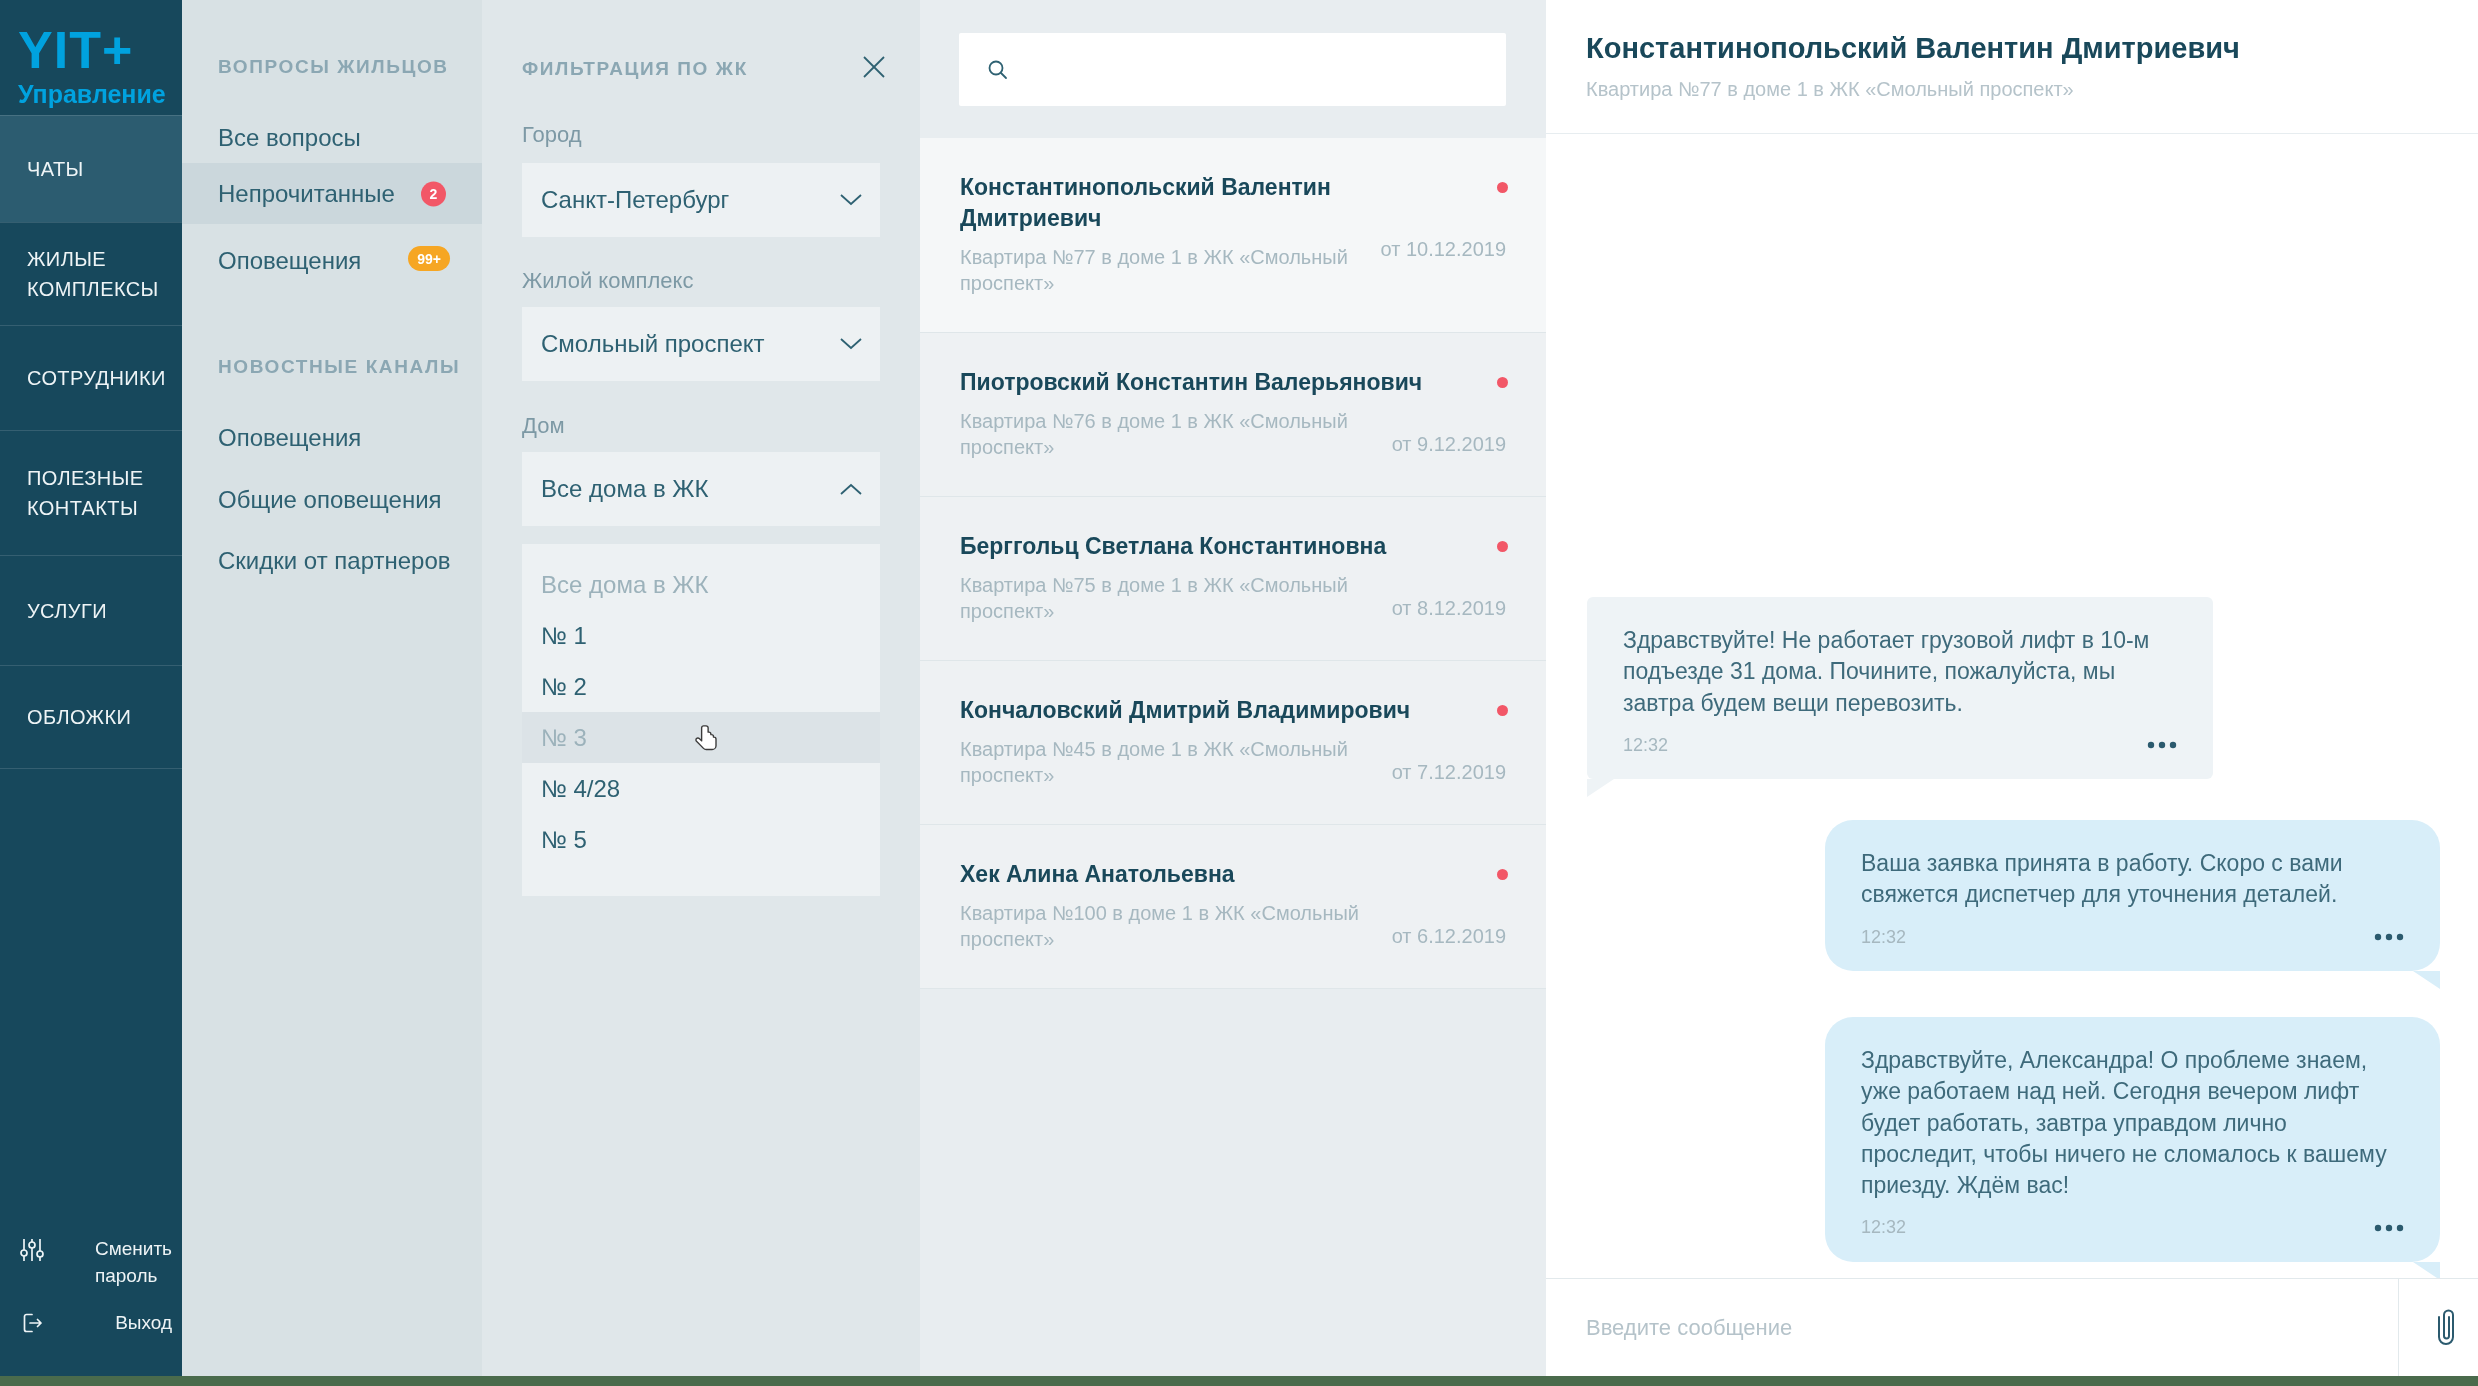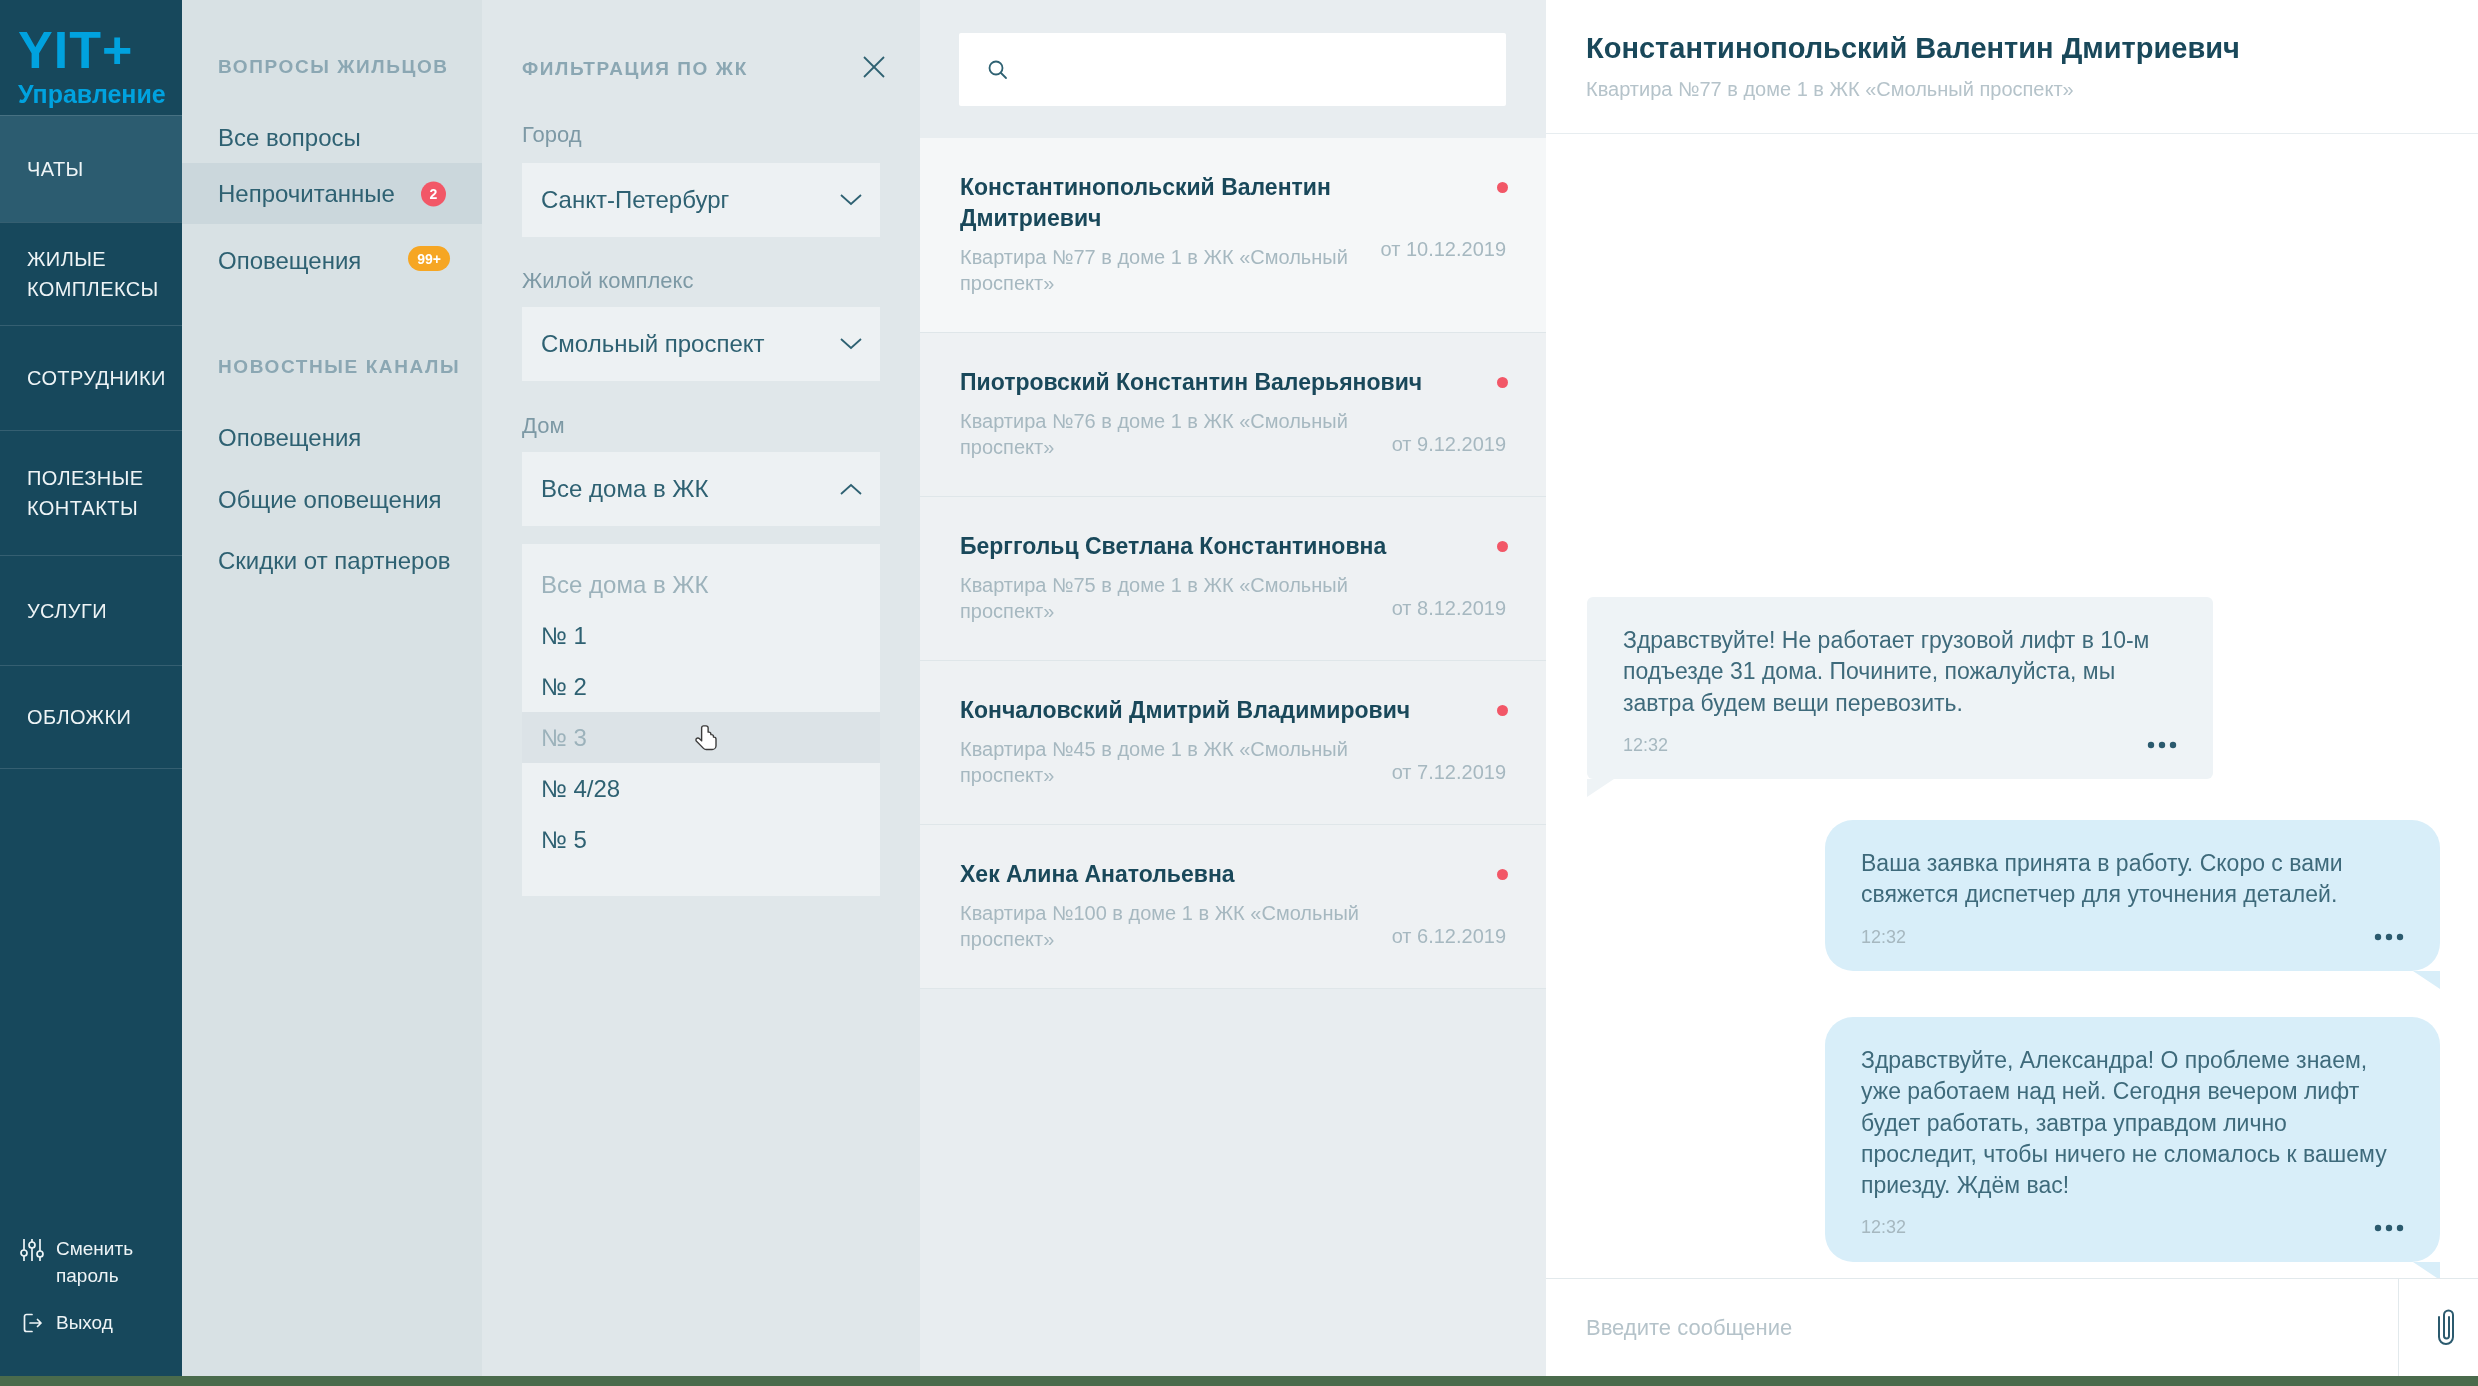--- a/index.html
+++ b/index.html
@@ -17,21 +17,21 @@
   .logo-line2 { display:block; font-size:25px; font-weight:700; color:#00a2df; margin-top:4px; }
   .nav { position:absolute; left:0; top:115px; width:182px; }
   .nav-item { display:flex; align-items:center; padding:0 16px 0 27px; border-top:1px solid rgba(255,255,255,.13);
               font-size:20px; font-weight:500; letter-spacing:.4px; line-height:30px; white-space:pre-line; cursor:pointer; }
   .nav-item.h107{height:107px}.nav-item.h103{height:103px}.nav-item.h105{height:105px}
   .nav-item.h125{height:125px}.nav-item.h110{height:110px}
   .nav-item.active { background:#2c5c70; }
   .nav-end { border-top:1px solid rgba(255,255,255,.13); height:1px; }
   .side-bottom { position:absolute; left:0; bottom:30px; width:182px; }
   .side-link { display:flex; align-items:flex-start; padding:10px 10px 10px 20px; font-size:19px; font-weight:500;
-               line-height:27px; white-space:pre-line; cursor:pointer; }
+               line-height:27px; white-space:pre-line; cursor:pointer;justify-content:space-between; }
   .side-link svg { flex:0 0 auto; margin-right:12px; margin-top:2px; }
 
   
   .col2 { position:absolute; left:182px; top:0; width:300px; height:1376px; background:#d8e1e4; }
   .sec-header { position:absolute; left:36px; font-size:19px; font-weight:600; letter-spacing:1.6px; color:#8ba7b3; }
   .col2-item { position:absolute; left:36px; font-size:24px; color:#2e6172; cursor:pointer; }
   .col2-row { position:absolute; left:0; width:300px; height:61px; background:#cbd7dc; display:flex; align-items:center; cursor:pointer; }
   .col2-row .lbl { margin-left:36px; font-size:24px; color:#2e6172; }
   .badge-red { position:absolute; right:36px; top:50%; transform:translateY(-50%); width:25px; height:25px; border-radius:50%;
                background:#f25767; color:#fff; font-size:14px; font-weight:600; display:flex; align-items:center; justify-content:center; }

